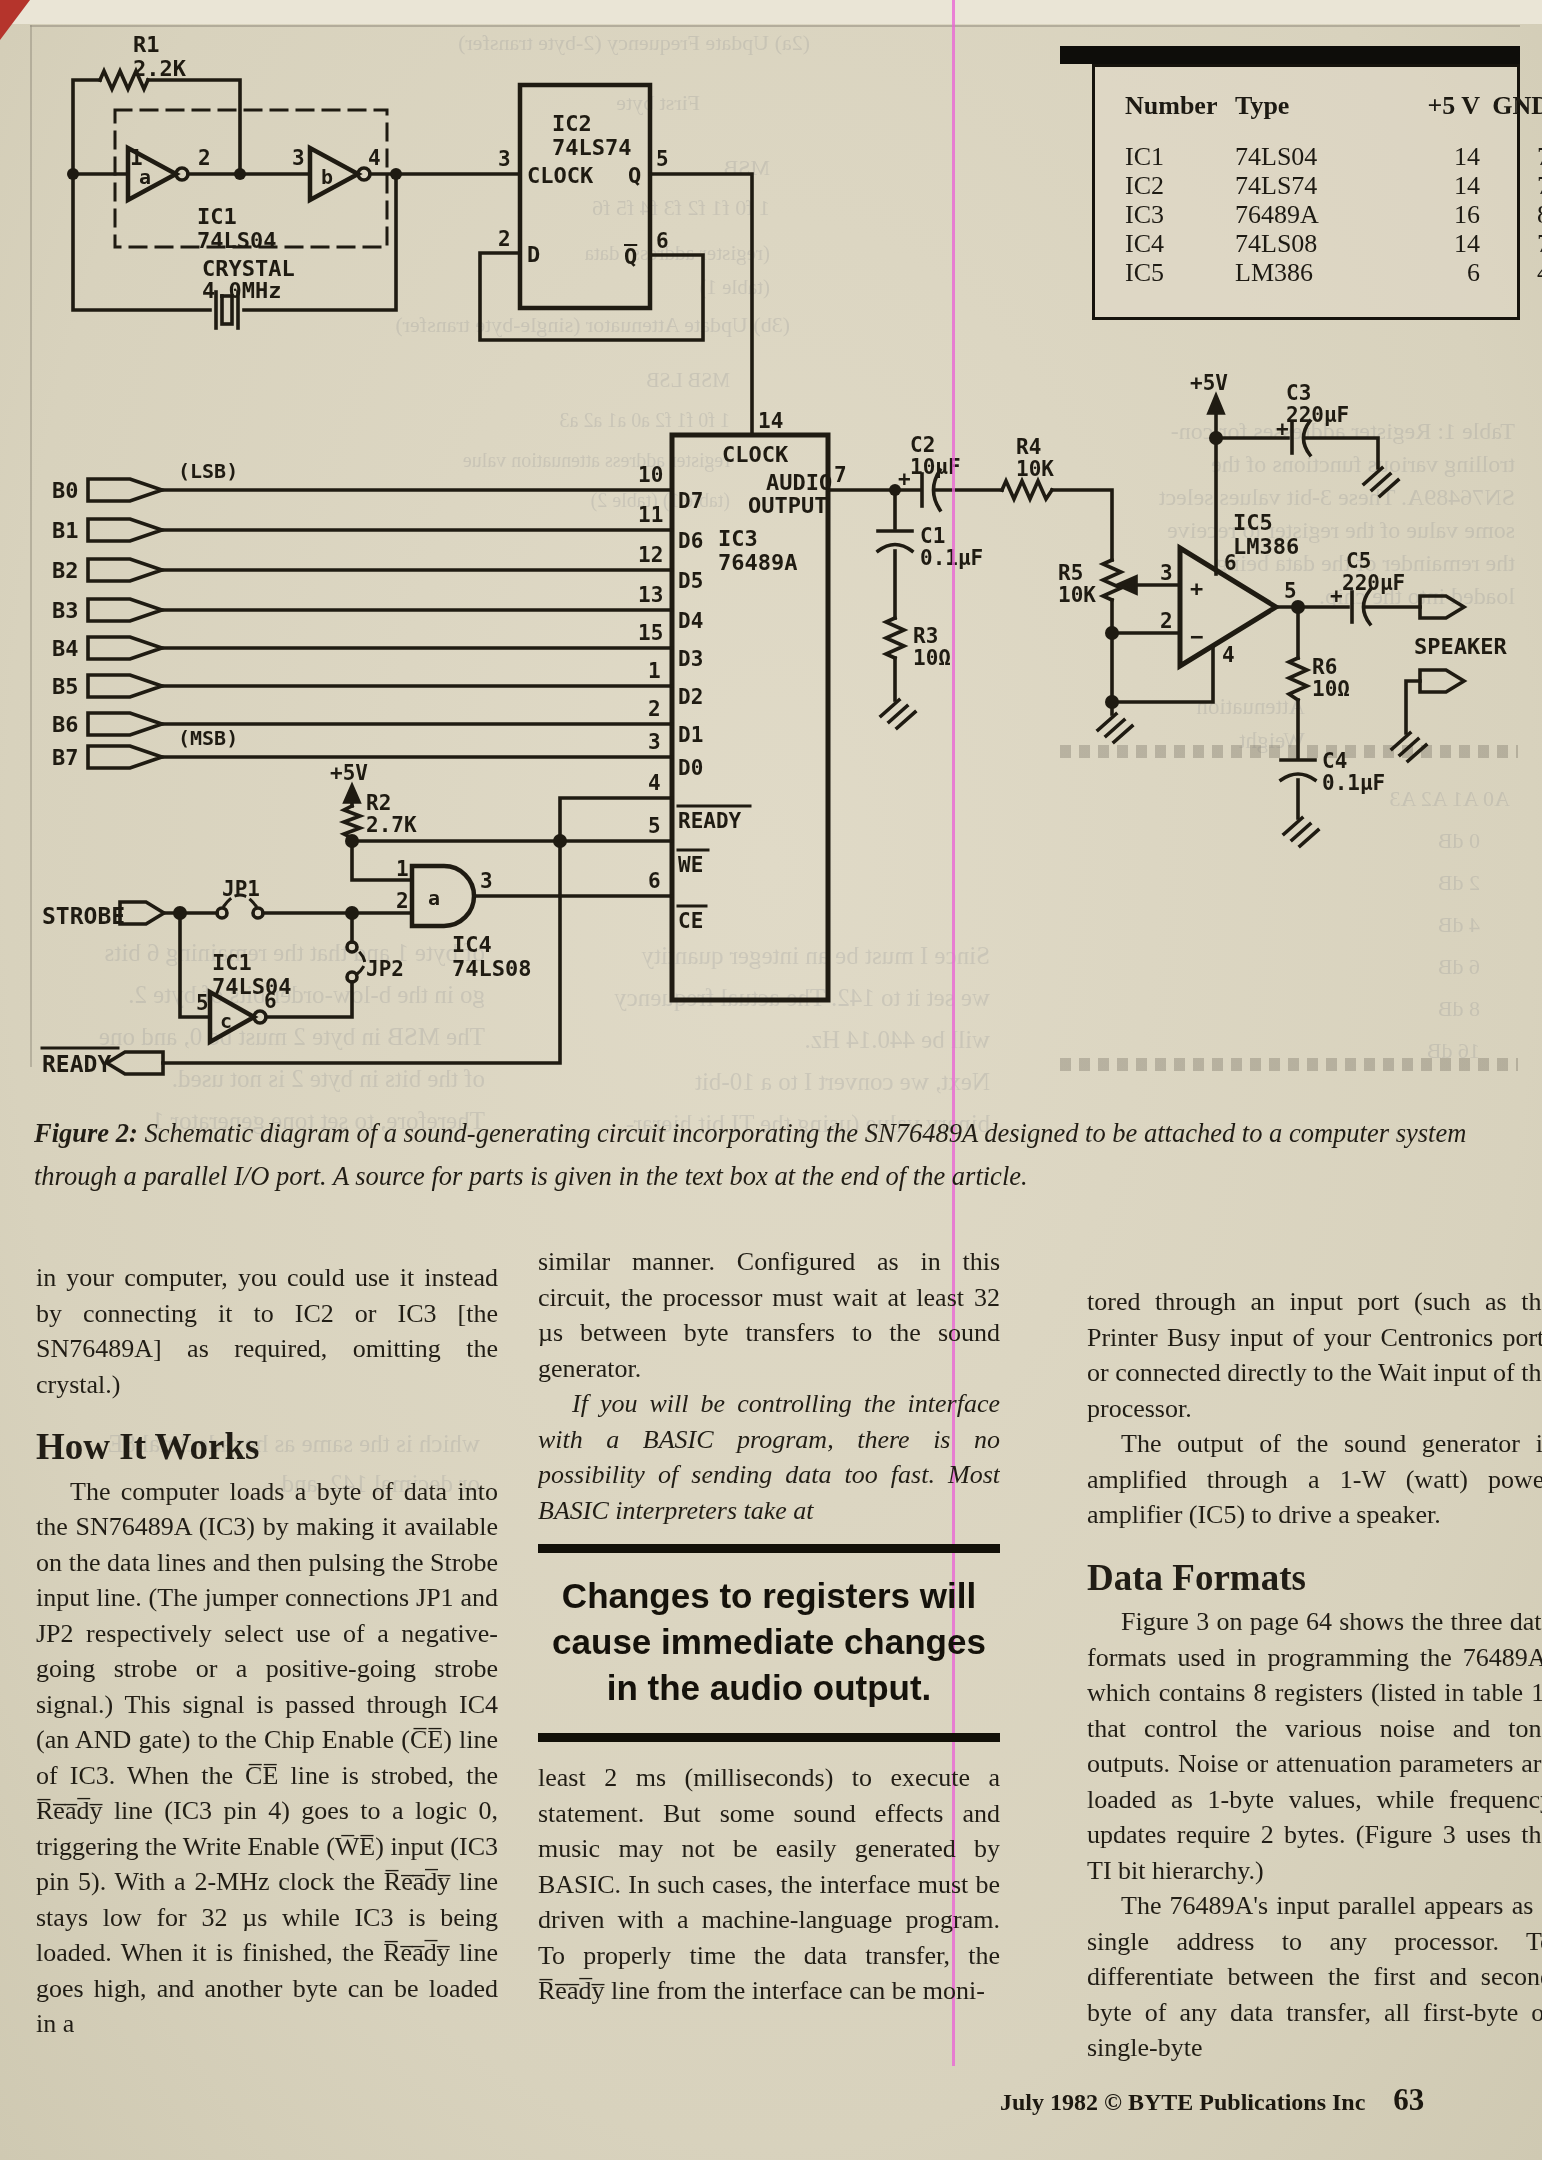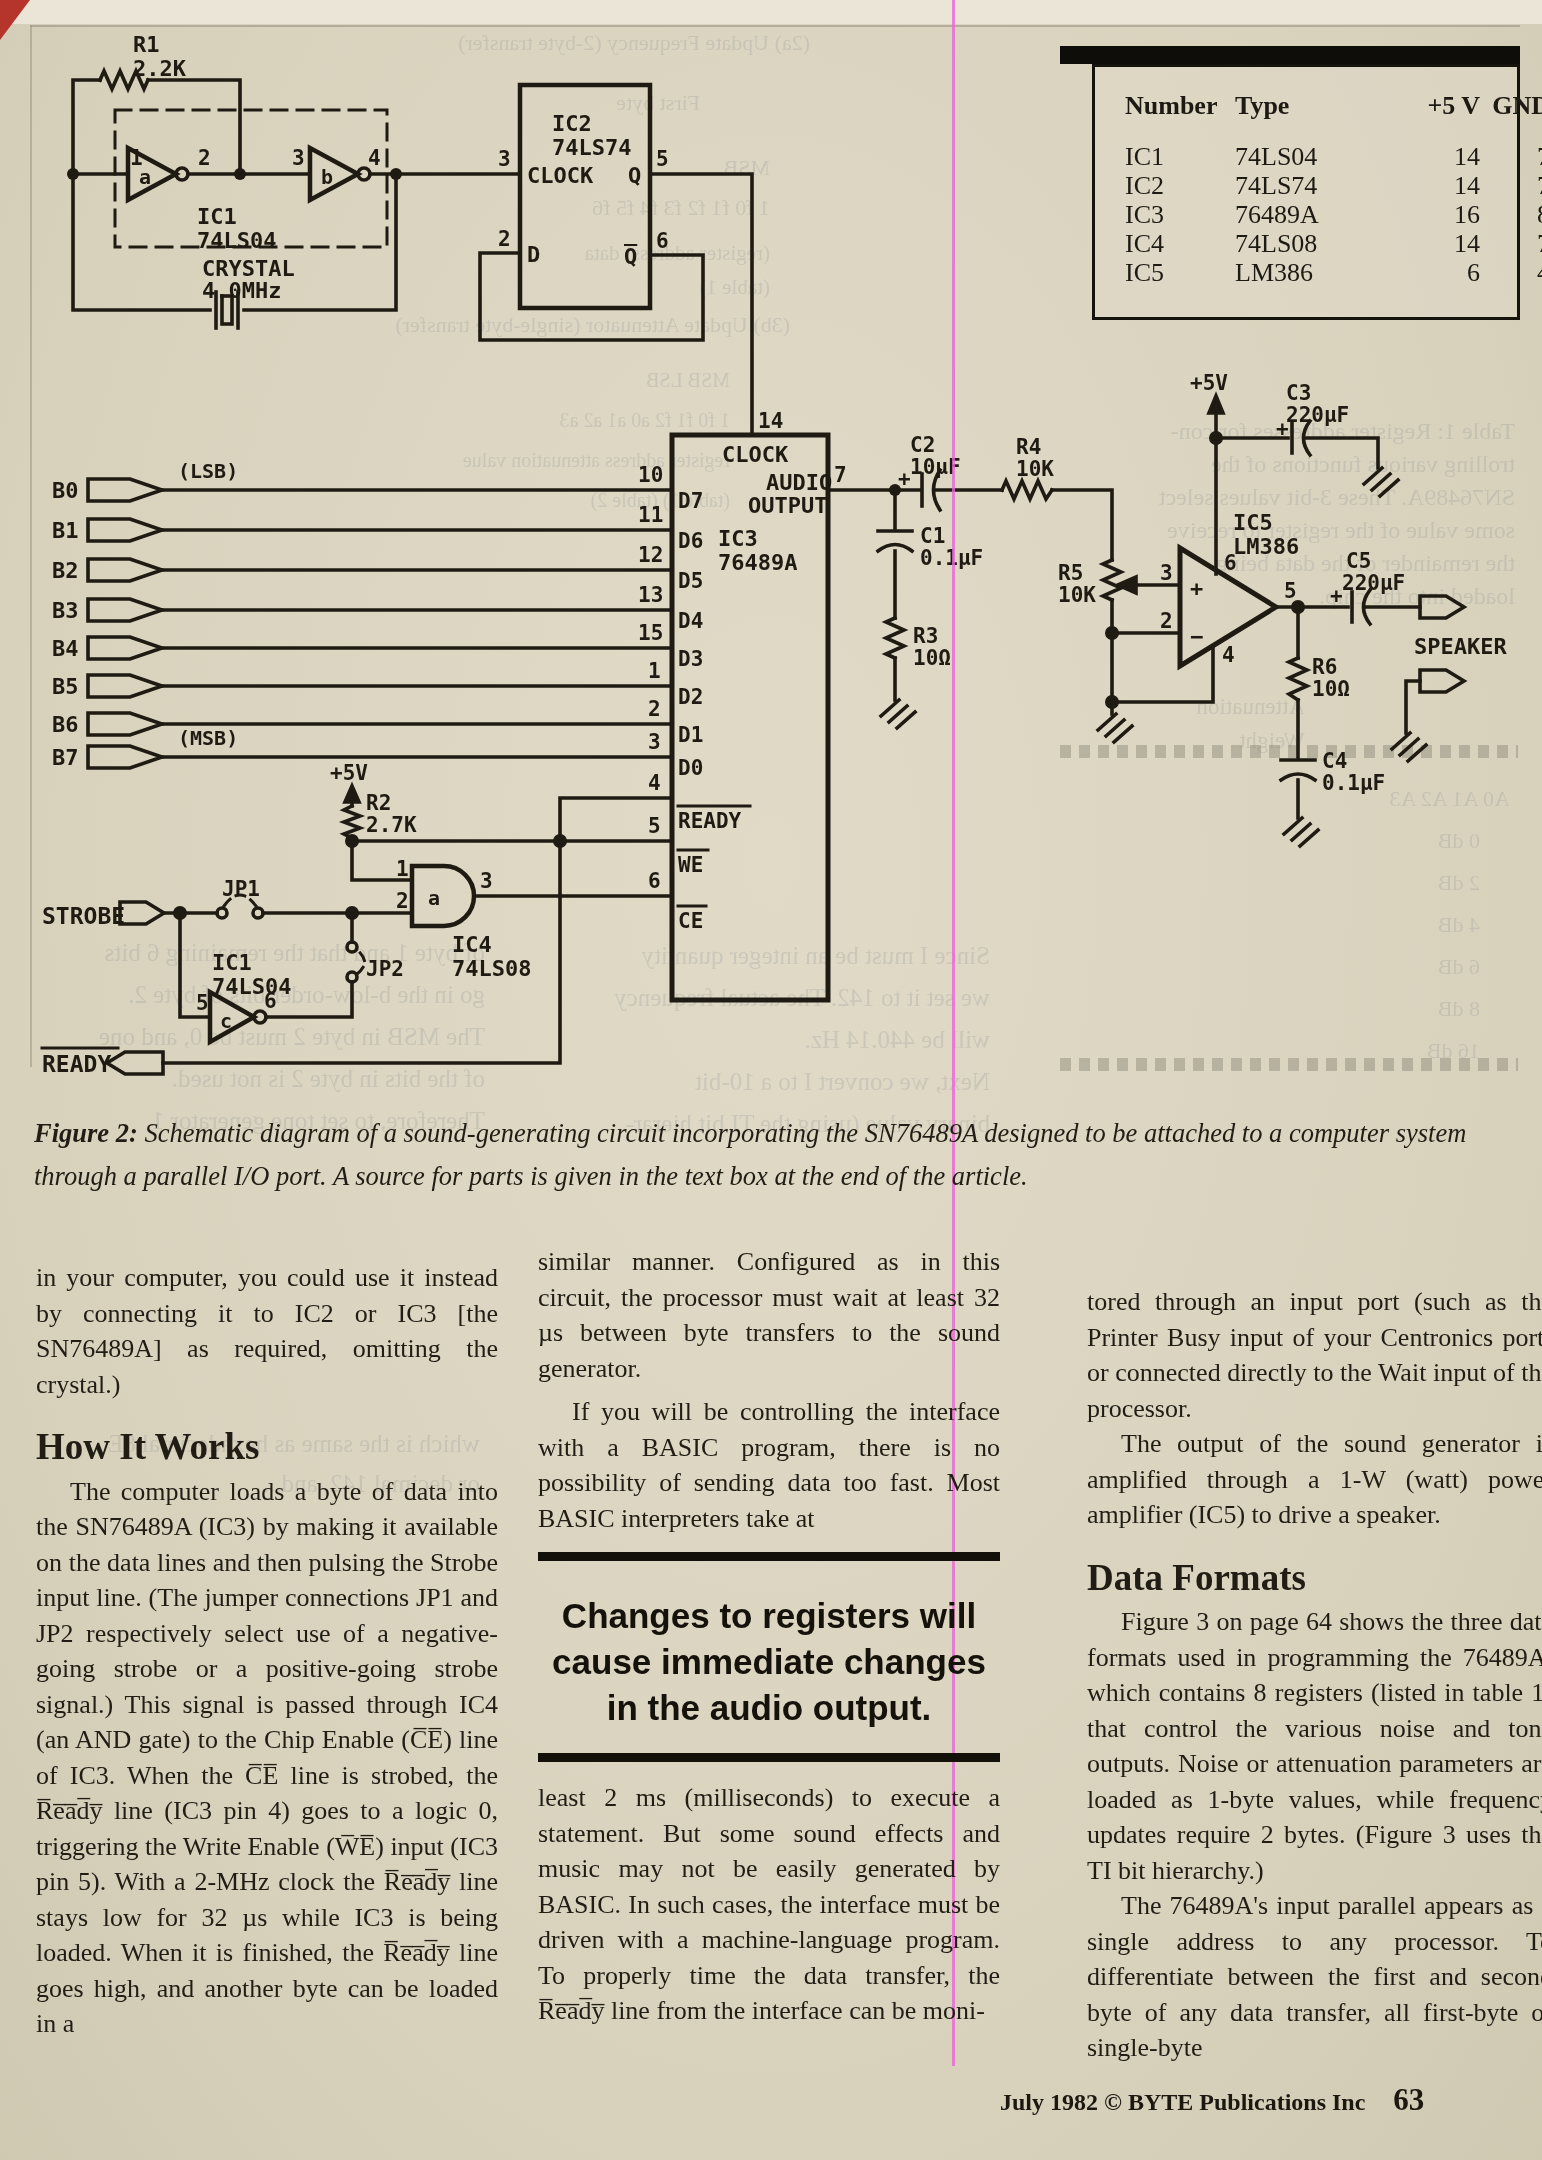--- a/index.html
+++ b/index.html
@@ -33,26 +33,26 @@
          white-space:pre-line;font-family:"Liberation Serif",serif;}
   
   .caption{left:34px;top:1112px;width:1478px;font-style:italic;font-size:26.5px;
            line-height:43px;color:#211d15;}
   .caption b{font-weight:bold;}
   
   .col{top:1244px;width:462px;font-size:26px;line-height:35.5px;text-align:justify;
        color:#211d15;height:828px;overflow:hidden;}
   .col p{margin:0;}
   .col p.indent{text-indent:34px;}
-  .col p.sp{margin-top:8px;}
+  .col p.sp{margin-top:0px;font-style:italic;}
   .col h2{font-size:37px;margin:27px 0 9px 0;text-align:left;}
   .pullq{margin:16px 0 0 0;}
   .pullq .rule{height:9px;background:#121008;}
   .pullq .qtext{font-family:"Liberation Sans",sans-serif;font-weight:bold;
-        font-size:35px;line-height:46px;text-align:center;padding:32px 6px 22px 6px;
+        font-size:35px;line-height:46px;text-align:center;padding:20px 6px 22px 6px;
         color:#15120b;}
   
   .footer{left:1000px;top:2082px;width:512px;color:#1c1810;}
   .footer .fl{font-size:24px;font-weight:bold;}
   .footer .pg{font-size:31px;font-weight:bold;margin-left:28px;}
   
   svg text{font-family:"DejaVu Sans Mono",monospace;font-weight:bold;fill:#1f1b12;}
   .t22{font-size:22px;}.t21{font-size:21px;}.t23{font-size:23px;}.t20{font-size:20px;}
 </style>
 </head>

